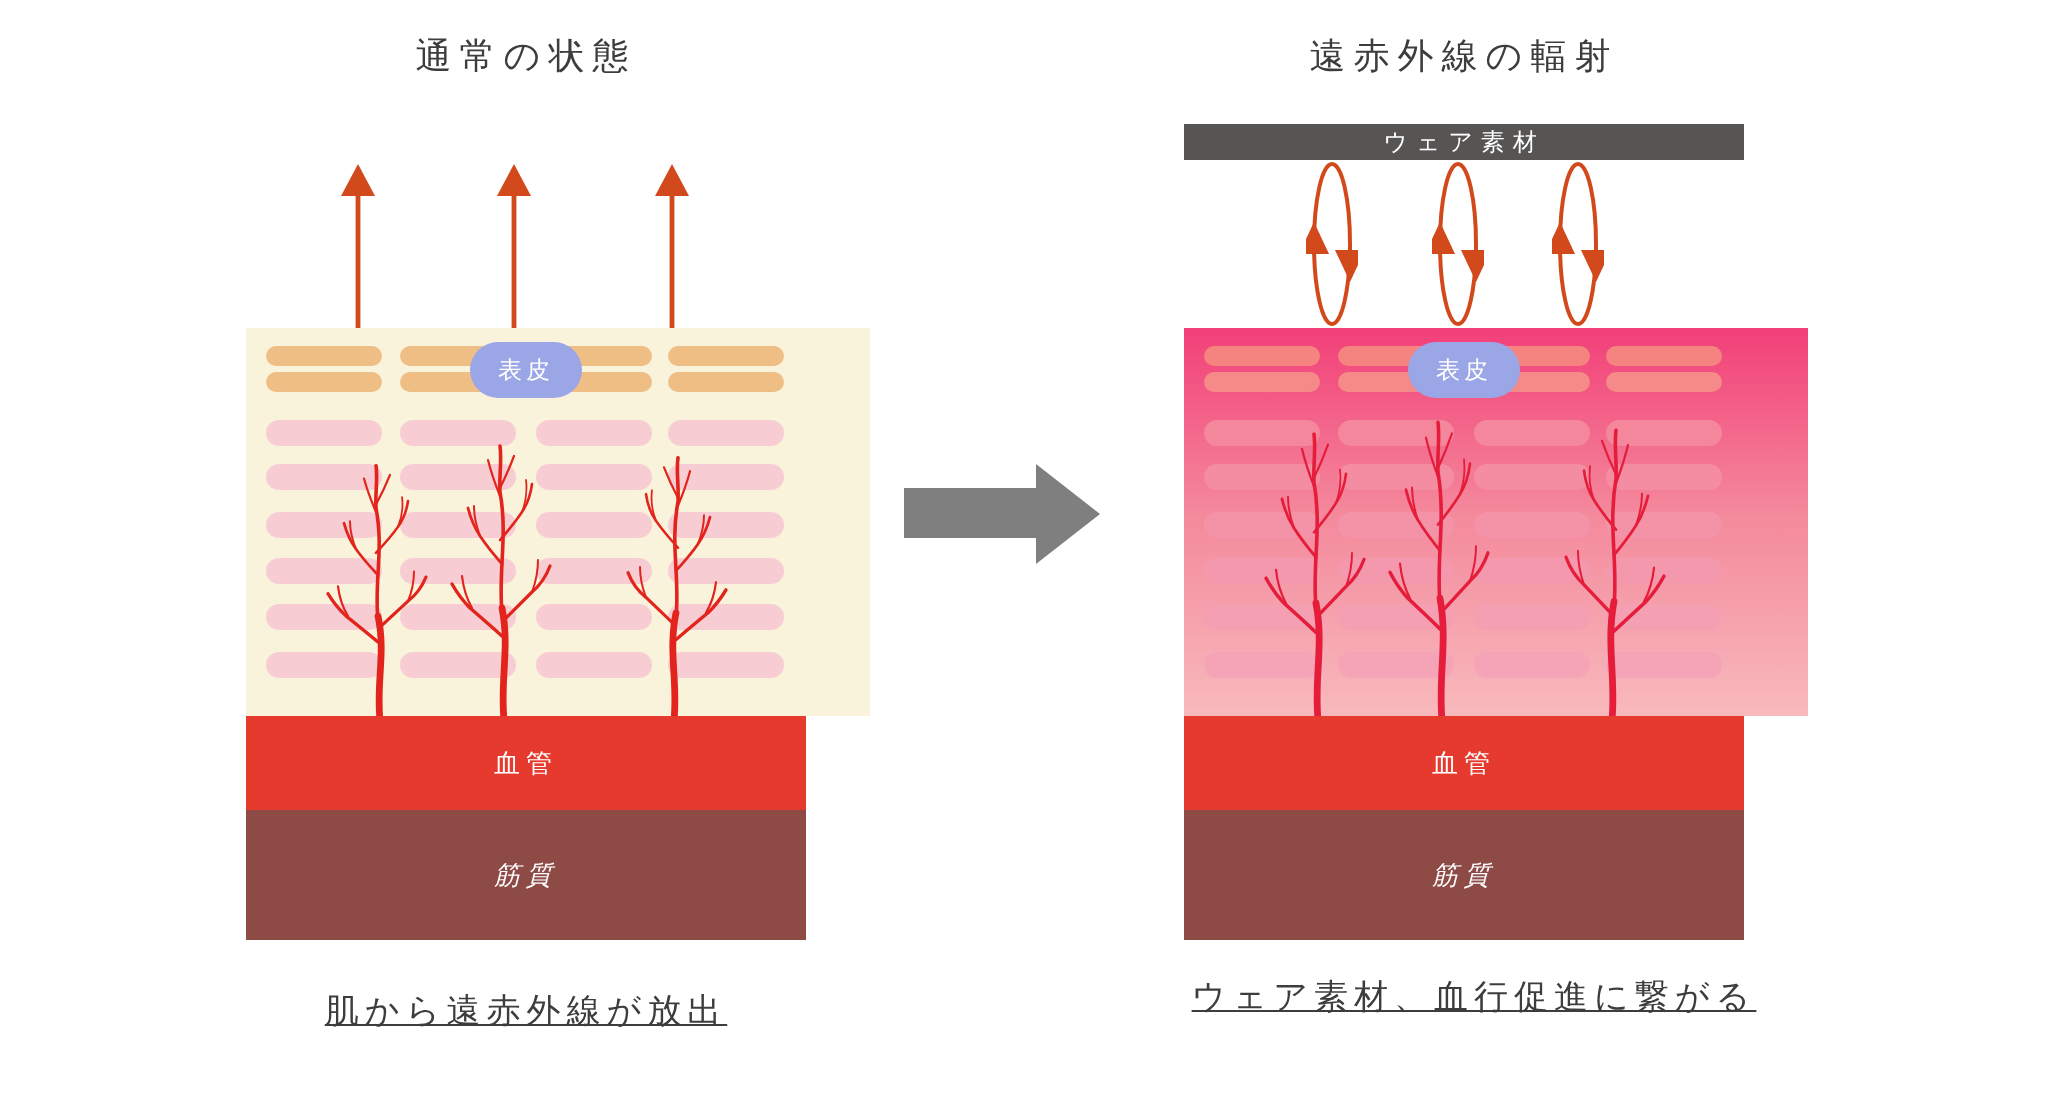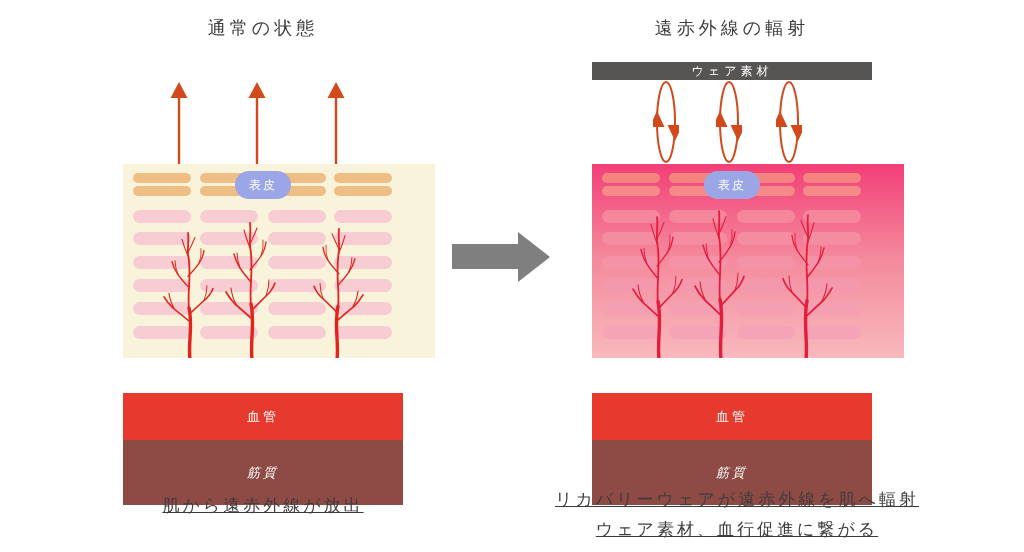--- a/index.html
+++ b/index.html
@@ -21,21 +21,21 @@
   .dermis.left-bg{background:var(--left-bg);}
   .dermis.right-bg{background:linear-gradient(180deg,var(--right-bg-top) 0%,var(--right-bg-mid) 48%,var(--right-bg-bottom) 100%);}
   .pill{position:absolute;}
   .badge{
     position:absolute;left:112px;top:7px;width:56px;height:28px;border-radius:14px;
     background:var(--badge-bg);color:#fff;font-size:12px;letter-spacing:2px;
     display:flex;align-items:center;justify-content:center;z-index:5;
   }
   .band{
     position:absolute;left:0;width:280px;display:flex;align-items:center;justify-content:center;
-    color:#fff;font-size:13px;letter-spacing:3px;margin-top:35px;
+    color:#fff;font-size:13px;letter-spacing:3px;
   }
   .band.blood{top:194px;height:47px;background:var(--blood-band);}
   .band.muscle{top:241px;height:65px;background:var(--muscle-band);font-style:italic;}
   .vessel{position:absolute;z-index:3;}
   .vessel.lcol{color:var(--vessel-left);}
   .vessel.rcol{color:var(--vessel-right);}
   .wear-bar{
     width:280px;height:18px;background:var(--wear-bar-bg);color:#fff;
     display:flex;align-items:center;justify-content:center;
     font-size:12px;letter-spacing:4px;
@@ -213,17 +213,16 @@
       </div>
     <div class="band blood">
       <span>血管</span>
     </div>
     <div class="band muscle">
       <span>筋質</span>
     </div>
   </div>
 
   <div class="abs caption cap2" style="left:737px;top:484px">
-    <div>リカバリーウェアが遠赤外線を肌へ輻射</div>
     <div>ウェア素材、血行促進に繋がる</div>
   </div>
 
 </div>
 
 </body></html>

